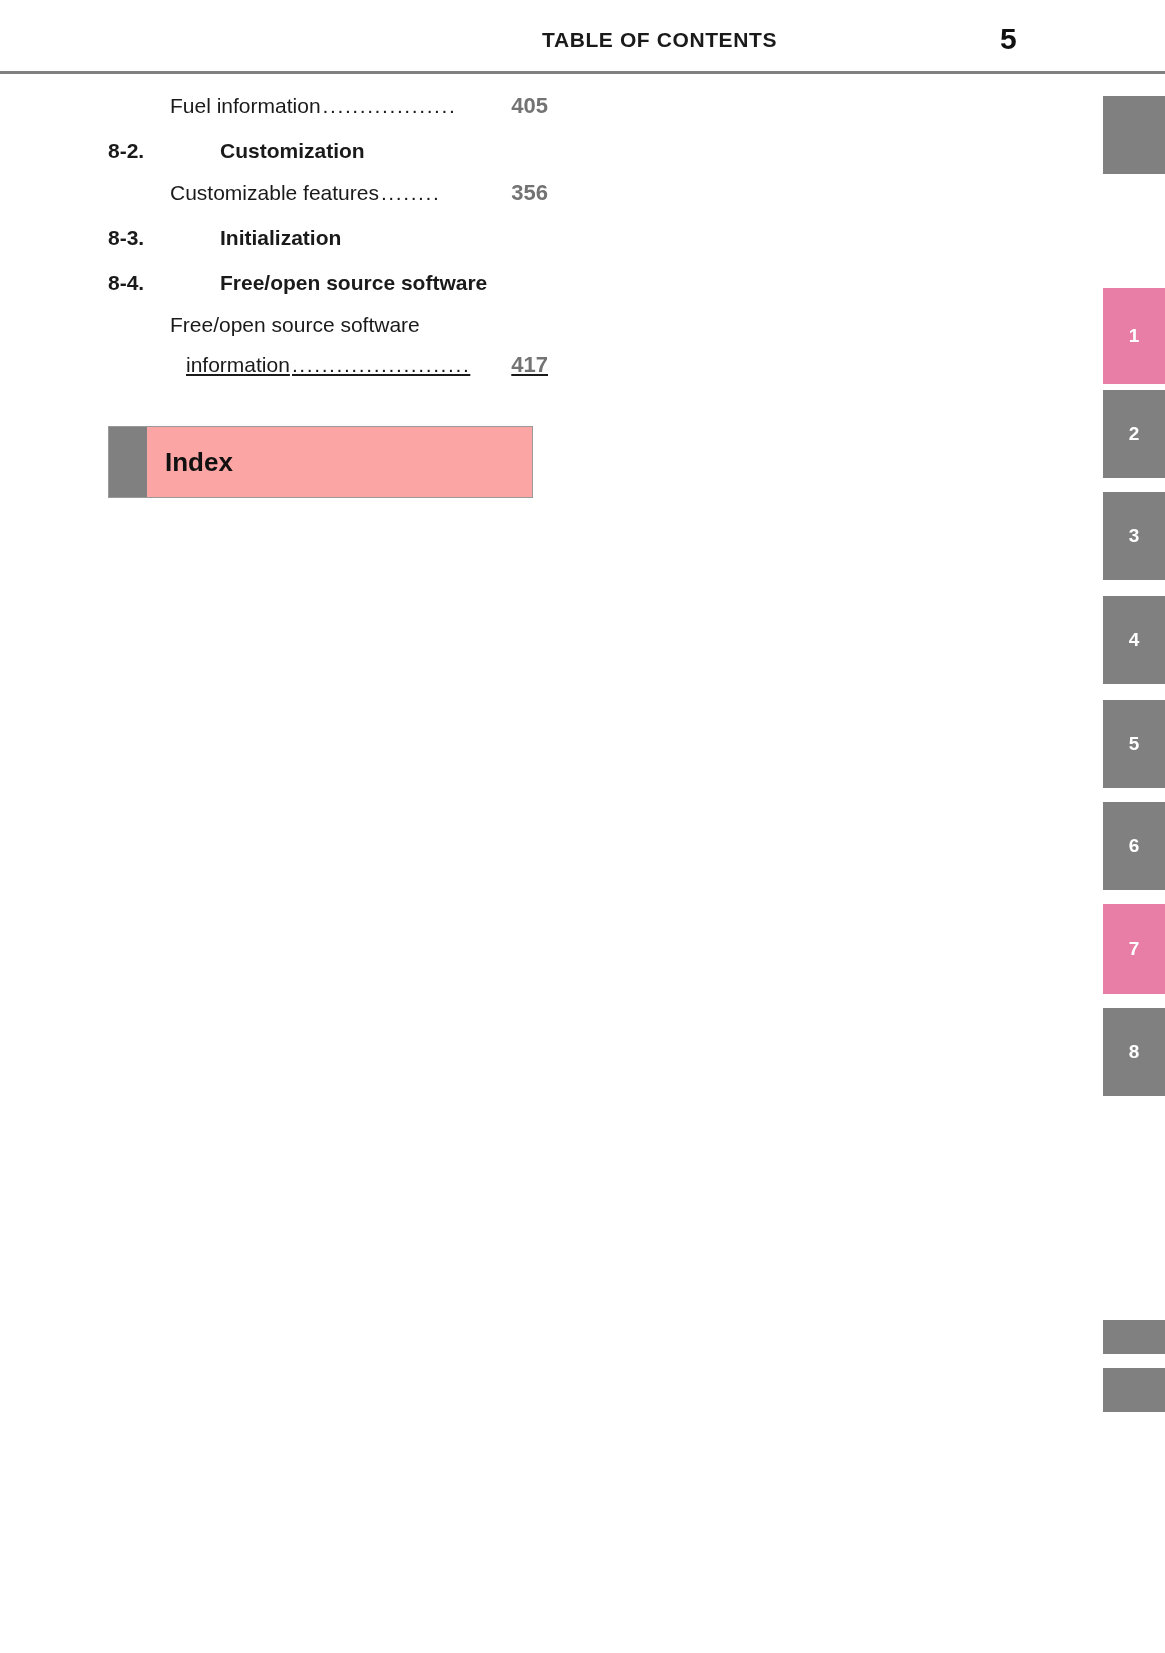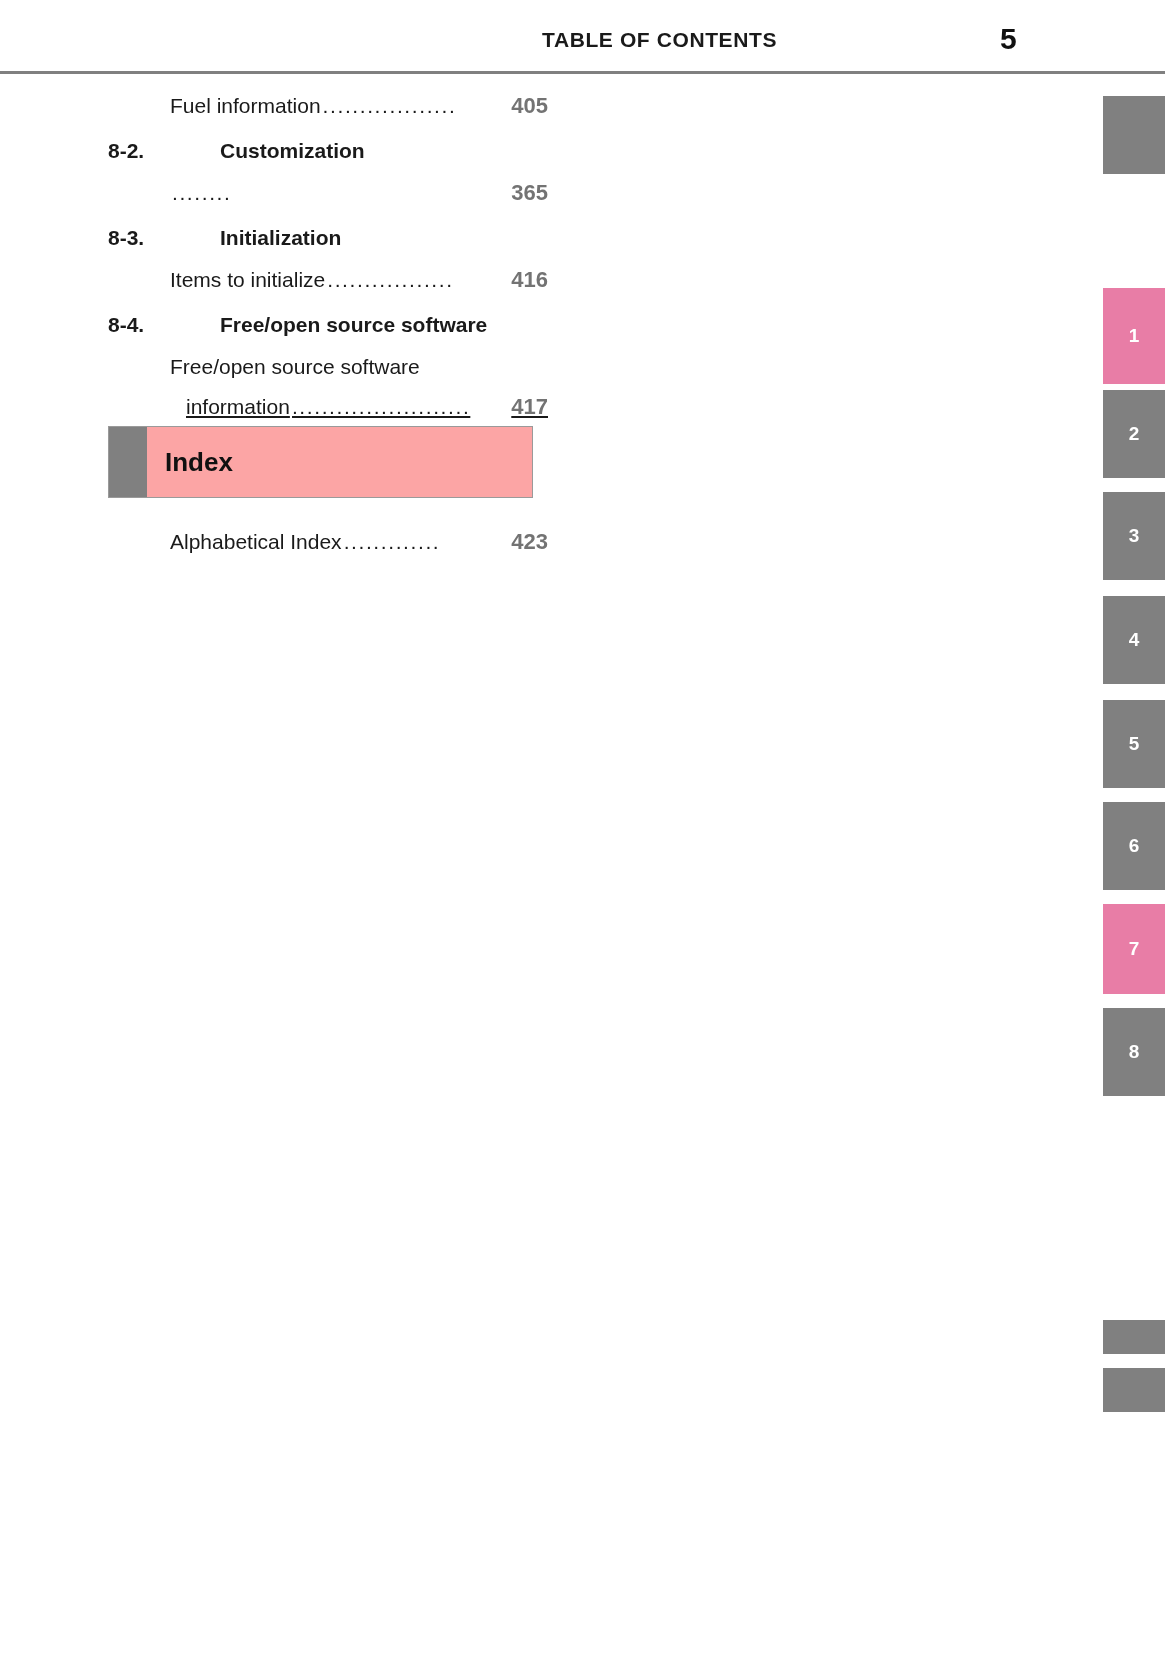--- a/index.html
+++ b/index.html
@@ -206,35 +206,29 @@
       <span class="entry-page">405</span>
     </div>
   </div>
 
   <div class="toc-section">
     <span class="sec-num">8-2.</span>
     <span class="sec-label">Customization</span>
   </div>
   <div class="toc-entry toc-sub">
     <div class="entry-line">
+      <span class="entry-text">Customizable features</span>
       <span class="entry-dots">........</span>
-      <span class="entry-page">365</span>
+      <span class="entry-page">356</span>
     </div>
   </div>
 
   <div class="toc-section">
     <span class="sec-num">8-3.</span>
     <span class="sec-label">Initialization</span>
-  </div>
-  <div class="toc-entry toc-sub">
-    <div class="entry-line">
-      <span class="entry-text">Items to initialize</span>
-      <span class="entry-dots">.................</span>
-      <span class="entry-page">416</span>
-    </div>
   </div>
 
   <div class="toc-section">
     <span class="sec-num">8-4.</span>
     <span class="sec-label">Free/open source software</span>
   </div>
   <div class="toc-entry toc-sub">
     <div style="width:100%">
       <div class="entry-line">
         <span class="entry-text">Free/open source software</span>
@@ -250,27 +244,20 @@
 </div>
 
 <div class="index-box">
   <div class="index-tab"></div>
   <div class="index-title">Index</div>
 </div>
 
 <div class="index-entries">
 
 
-  <div class="toc-entry toc-sub" style="padding-left:62px">
-    <div class="entry-line">
-      <span class="entry-text">Alphabetical Index</span>
-      <span class="entry-dots">.............</span>
-      <span class="entry-page">423</span>
-    </div>
-  </div>
 
 </div>
 
 <div class="side-tabs" id="side-tabs">
     <div class="side-tab blank" style="top: 96px; height: 78px;"></div>
     <div class="side-tab pink" style="top: 288px; height: 96px;">1</div>
     <div class="side-tab" style="top: 390px; height: 88px;">2</div>
     <div class="side-tab" style="top: 492px; height: 88px;">3</div>
     <div class="side-tab" style="top: 596px; height: 88px;">4</div>
     <div class="side-tab" style="top: 700px; height: 88px;">5</div>

